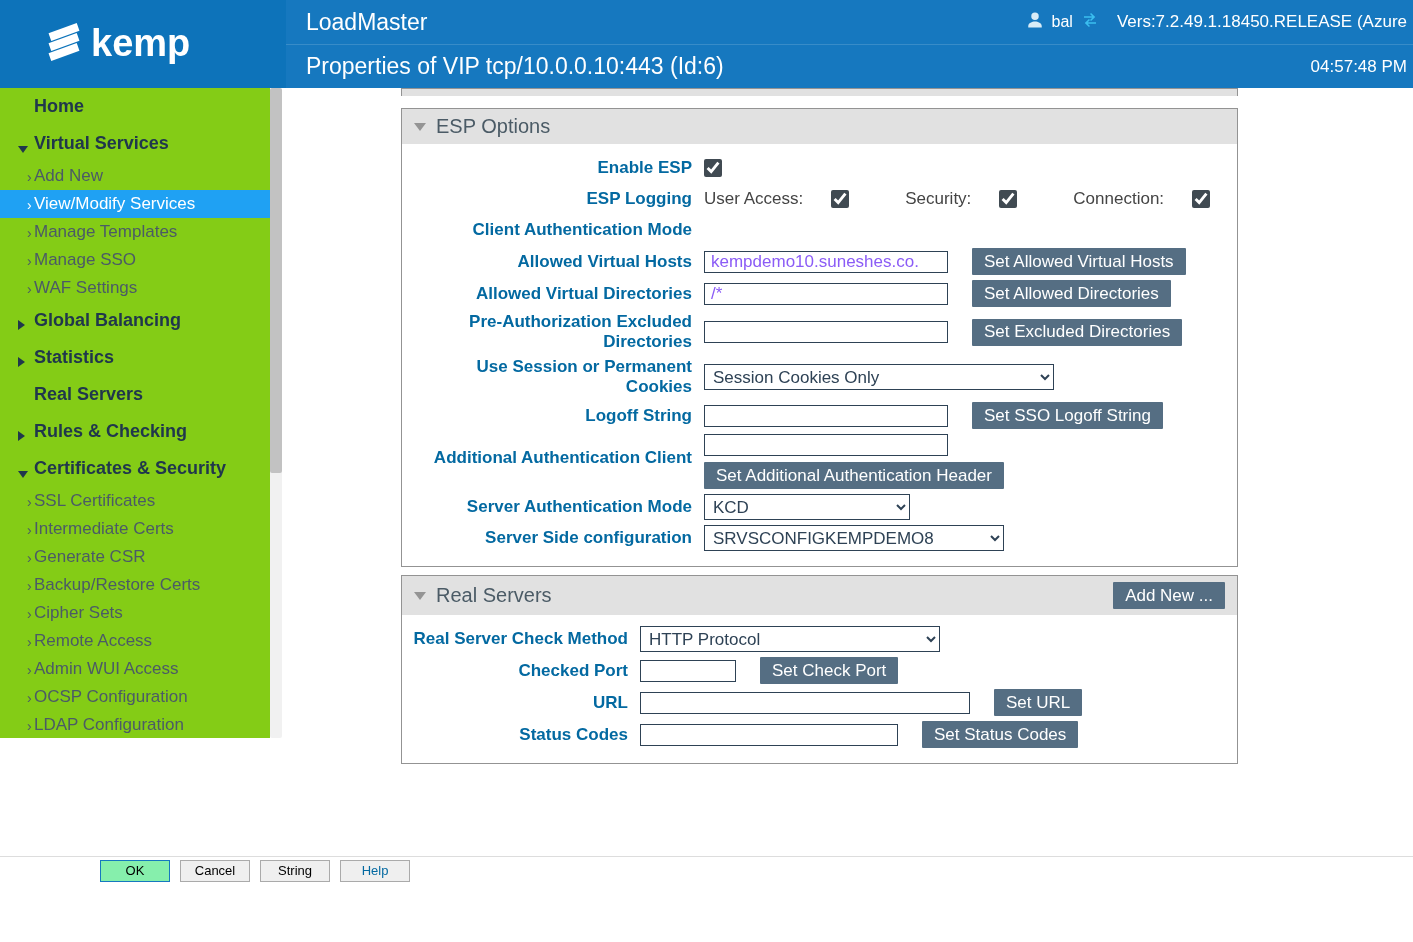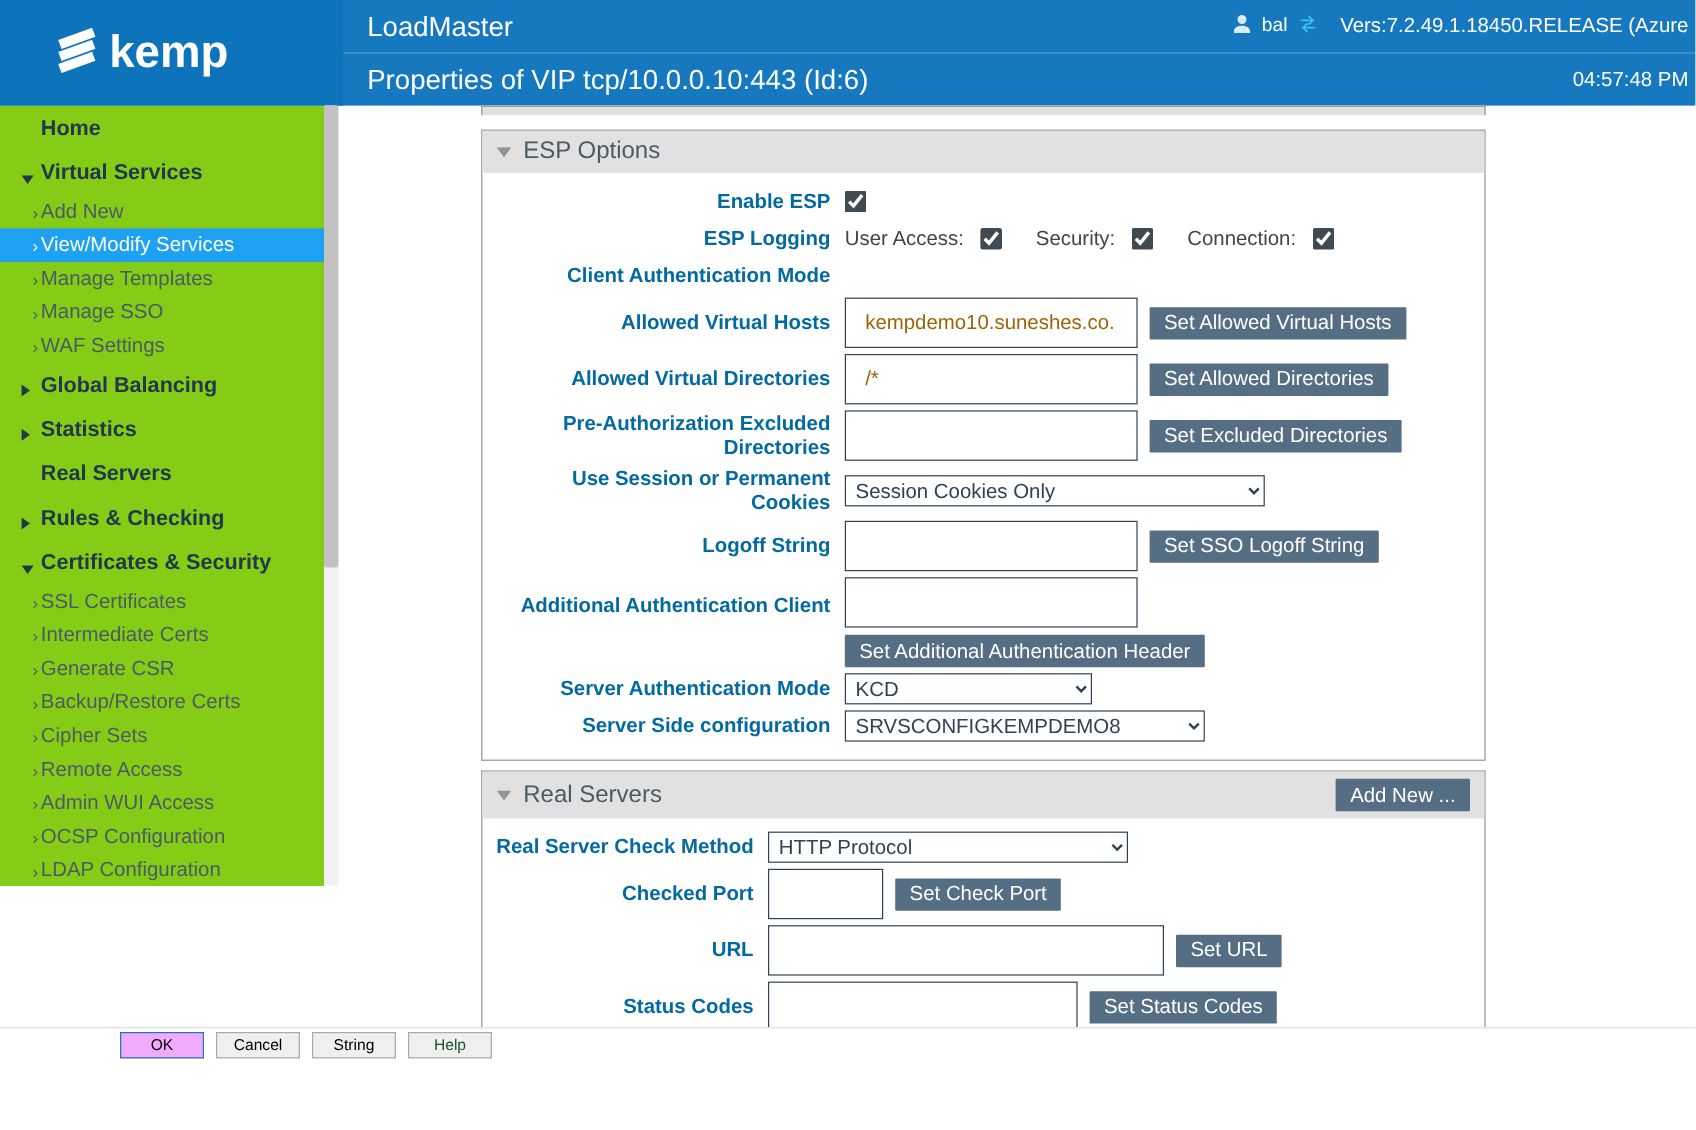--- a/index.html
+++ b/index.html
@@ -39,41 +39,41 @@
 
 .content { flex:1; padding:0 0 0 115px; }
 .panel { width:837px; border:1px solid #939393; margin-bottom:8px; }
 .panel-header { background:#e1e1e1; padding:6px 12px; font-size:20px; color:#4b5b66; display:flex; align-items:center; gap:10px; }
 .panel-header .tri { width:0;height:0;border-left:6px solid transparent;border-right:6px solid transparent;border-top:8px solid #949494; }
 .panel-header.first { border:1px solid #939393; border-bottom:none; width:837px; }
 .panel-body { padding:6px 10px 10px 10px; }
 .row { display:flex; align-items:center; margin:5px 0; min-height:26px; }
 .row.tall { align-items:flex-start; }
 .lbl { width:292px; text-align:right; color:#0369a1; font-size:17px; padding-right:12px;font-weight:bold; }
-.ctrls { flex:1; display:flex; align-items:center; gap:10px; flex-wrap:wrap; }
+.ctrls { flex:1; display:flex; align-items:center; gap:24px; flex-wrap:wrap; }
 .ctrls.stack { flex-direction:column; align-items:flex-start; gap:6px; }
 input[type=checkbox] { width:18px; height:18px; accent-color:#404a52; }
 .chk-label { font-size:17px; color:#444; margin-right:4px; }
 select { border:1px solid #2e4255; background:#fff; font-size:17px; color:#2e4255; height:26px; padding:0 4px; }
 select.w-206 { width:206px; }
 select.w-350 { width:350px; }
 select.w-300 { width:300px; }
-input[type=text] { border:1px solid #2e4255; background:#fff; font-size:17px; color:#a16207; height:42px; padding:0 16px; }
+input[type=text] { border:1px solid #2e4255; background:#fff; font-size:17px; color:#8b5cf6; height:22px; padding:0 6px; }
 .w-244 { width:244px; }
 .w-96  { width:96px; }
 .w-330 { width:330px; }
 .w-258 { width:258px; }
 .btn { background:#556e83; color:#fff; border:none; font-size:17px; padding:2px 12px; height:27px; cursor:pointer; border-radius:1px; }
 .panel-header .hbtn { margin-left:auto; }
 
 
 .footer { position:absolute; left:0; right:0; bottom:58px; height:28px; border-top:1px solid #ddd; display:flex; align-items:center; justify-content:flex-start; gap:10px; padding-left:100px; background:#fff;}
 .footer .fbtn { width:70px; height:22px; font-size:13px; border:1px solid #aaa; background:#efefef; cursor:pointer; }
-.footer .fbtn.primary { border:1.5px solid #1678bf; background:#f0abfc; }
-.footer .fbtn.disabled { color:#14532d; }
+.footer .fbtn.primary { border:1.5px solid #1678bf; background:#86efac; }
+.footer .fbtn.disabled { color:#0369a1; }
 </style>
 </head>
 <body>
 
 <div class="logo-cell">
   <svg class="logo-svg" viewBox="0 0 200 60">
     <g fill="#fff">
       <rect x="6" y="34" width="30" height="8" transform="rotate(-20 21 38)"></rect>
       <rect x="6" y="24" width="30" height="8" transform="rotate(-20 21 28)"></rect>
       <rect x="6" y="14" width="30" height="8" transform="rotate(-20 21 18)"></rect>

